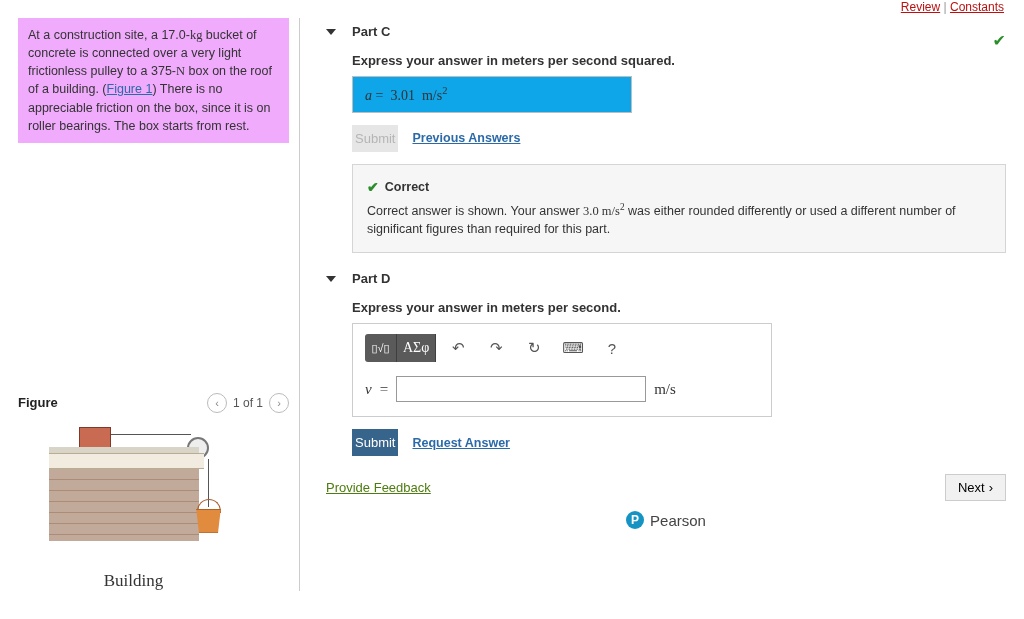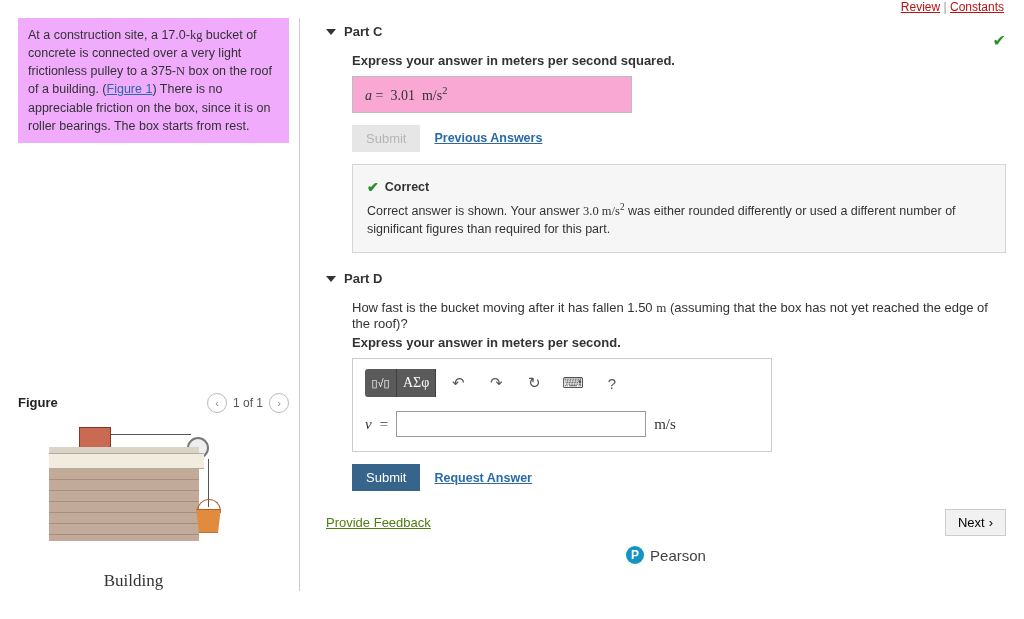--- a/index.html
+++ b/index.html
@@ -24,30 +24,30 @@
   .box { position:absolute; left:30px; top:0; width:32px; height:22px; background:#c96a53; border:1px solid #7d3a28; }
   .pulley { position:absolute; left:138px; top:10px; width:22px; height:22px; border:2px solid #777; border-radius:50%; background:#eee;}
   .rope { position:absolute; background:#555; }
   .rope.h { left:62px; top:7px; width:80px; height:1px; }
   .rope.v { left:159px; top:32px; width:1px; height:48px; }
   .bucket-handle { position:absolute; left:148px; top:72px; width:24px; height:14px; border:1px solid #a65b2d; border-bottom:none; border-radius:12px 12px 0 0;}
   .bucket { position:absolute; left:146px; top:82px; width:28px; height:24px; background:#e08b3e; border:1px solid #b06020; clip-path: polygon(6% 0,94% 0,84% 100%,16% 100%); }
   .building-label { text-align:center; font-family:"Times New Roman",serif; font-size:17px; margin-top:4px; margin-left:-40px;}
   .right-col { flex: 1; padding: 0 18px 0 26px; }
   .part { margin-bottom: 18px; }
-  .part-head { display: flex; align-items: center; gap: 8px; font-weight: bold; font-size: 13px; margin: 6px 0 14px 0;}
+  .part-head { display: flex; align-items: center; gap: 16px; font-weight: bold; font-size: 13px; margin: 6px 0 14px 0;}
   .caret { width:0;height:0;border-left:5px solid transparent;border-right:5px solid transparent;border-top:6px solid #333; }
   .check-top { float: right; color: #2a8f2a; font-size: 16px; margin-top: -22px; }
   .body { padding-left: 26px; }
   .prompt { font-size: 13px; margin-bottom: 4px; }
   .instruct { font-weight: bold; font-size: 13px; margin-bottom: 8px; }
-  .answer-display { border:1px solid #bdbdbd; background:#f9a8d4; padding:8px 12px; width:280px; font-family:"Times New Roman",serif; font-size:14px; margin-bottom:12px;}
+  .answer-display { border:1px solid #bdbdbd; background:#0ea5e9; padding:8px 12px; width:280px; font-family:"Times New Roman",serif; font-size:14px; margin-bottom:12px;}
   .answer-display .lhs { font-style: italic; }
   .submit-row { display:flex; align-items:center; gap:14px; margin-bottom:12px;}
-  .btn-submit { background:#36648b; color:#fff; border:none; padding:6px 14px; font-size:13px; cursor:pointer; }
+  .btn-submit { background:#36648b; color:#fff; border:none; padding:6px 3px; font-size:13px; cursor:pointer; }
   .btn-submit.disabled { background:#e6e6e6; color:#b5b5b5; cursor:default; }
   .link { color:#2b6aa8; text-decoration:underline; font-size:12.5px; font-weight:bold; cursor:pointer; }
   .feedback-box { border:1px solid #d5d5d5; background:#f6f6f6; padding:12px 14px 14px 14px; font-size:12.5px; line-height:1.45; }
   .feedback-box .hdr { font-weight:bold; margin-bottom:4px; display:flex; align-items:center; gap:6px;}
   .feedback-box .chk { color:#2a8f2a; font-size:14px; }
   .feedback-box .msg .serif { font-family:"Times New Roman",serif; }
   .input-panel { border:1px solid #ccc; padding:10px 12px 14px 12px; background:#fff; width: 420px; margin-bottom:12px;}
   .toolbar { display:flex; gap:0; margin-bottom:14px; align-items:center;}
   .tool { height:28px; min-width:32px; padding:0 6px; background:#5a5a5a; color:#fff; display:flex; align-items:center; justify-content:center; font-size:14px; border-right:1px solid #3f3f3f; cursor:pointer;}
   .tool.first { border-radius:3px 0 0 3px; }
@@ -134,23 +134,20 @@
         </div>
       </div>
     </div>
 
     <div class="part">
       <div class="part-head">
         <span class="caret"></span>
         <span>Part D</span>
       </div>
       <div class="body">
-        <div class="prompt">
-          <span>How fast is the bucket moving after it has fallen 1.50 </span><span style="font-family:'Times New Roman',serif">m</span><span> (assuming that the box has not yet reached the edge of the roof)?</span>
-        </div>
         <div class="instruct">Express your answer in meters per second.</div>
         <div class="input-panel">
           <div class="toolbar">
             <span class="tool first" style="font-size:11px">▯√▯</span>
             <span class="tool greek">ΑΣφ</span>
             <span class="tool light">↶</span>
             <span class="tool light">↷</span>
             <span class="tool light">↻</span>
             <span class="tool light">⌨</span>
             <span class="tool light">?</span>

